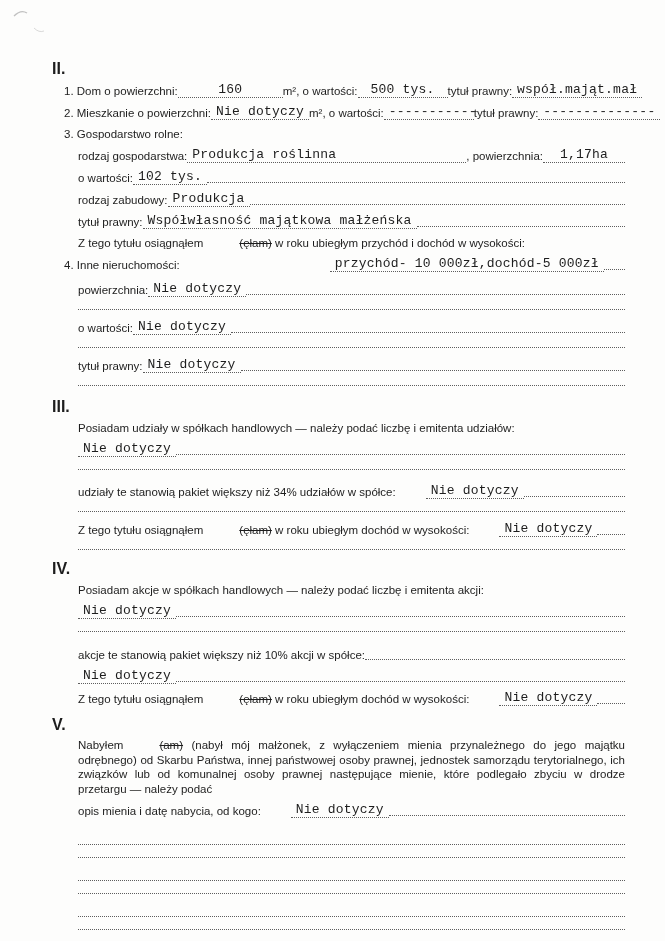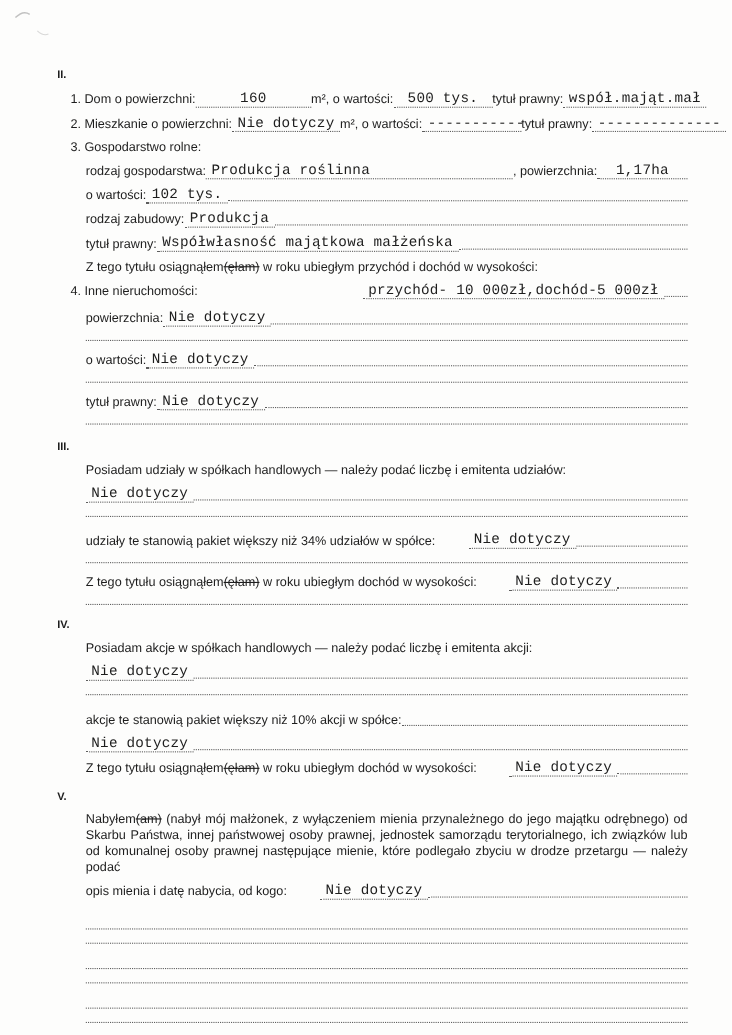--- a/index.html
+++ b/index.html
@@ -4,40 +4,40 @@
 <style>
   html,body{margin:0;padding:0;}
   body{width:665px;height:941px;background:#ffffff;}
   .page{
     position:relative;width:665px;height:941px;box-sizing:border-box;
     background:#fdfdfc;overflow:hidden;
     padding:62px 40px 0 52px;
     font-family:"Liberation Sans",sans-serif;color:#1d1d1d;
   }
   .mark{position:absolute;top:4px;left:6px;}
-  .sec{font-weight:bold;font-size:10px;line-height:14px;}
+  .sec{font-weight:bold;font-size:16px;line-height:14px;}
   .line{display:flex;align-items:flex-end;font-size:11.5px;line-height:14px;margin-top:7px;}
   .ind1{margin-left:12px;}
   .ind2{margin-left:26px;}
   .lbl{white-space:nowrap;}
   .val{
     font-family:"Liberation Mono","DejaVu Sans Mono",monospace;
     font-size:13px;line-height:14px;white-space:nowrap;padding:0 5px;letter-spacing:.2px;
   }
   .dotted{border-bottom:1px dotted #5d5d5d;}
   .fill{flex:1 1 auto;border-bottom:1px dotted #5d5d5d;margin-bottom:2px;min-width:8px;}
   .ctr{text-align:center;}
   .w95{width:95px;flex:none;}
   .w80{width:80px;flex:none;}
   .w72{width:72px;flex:none;}
   .flex1{flex:1 1 auto;}
   .sp150{width:150px;flex:none;}
   .sp30{width:30px;flex:none;}
   .dotrow{border-bottom:1px dotted #5d5d5d;height:12px;}
-  .strike{text-decoration:line-through;}
+  .strike{text-decoration:line-through;padding-left:36px;}
   .para{font-size:11.5px;line-height:14.5px;text-align:justify;margin-left:26px;margin-top:6px;}
   .mt10{margin-top:10px;}
   .mt12{margin-top:12px;}
   .mt14{margin-top:14px;}
   .mt16{margin-top:16px;}
 </style>
 </head>
 <body>
 
 <div class="page">

